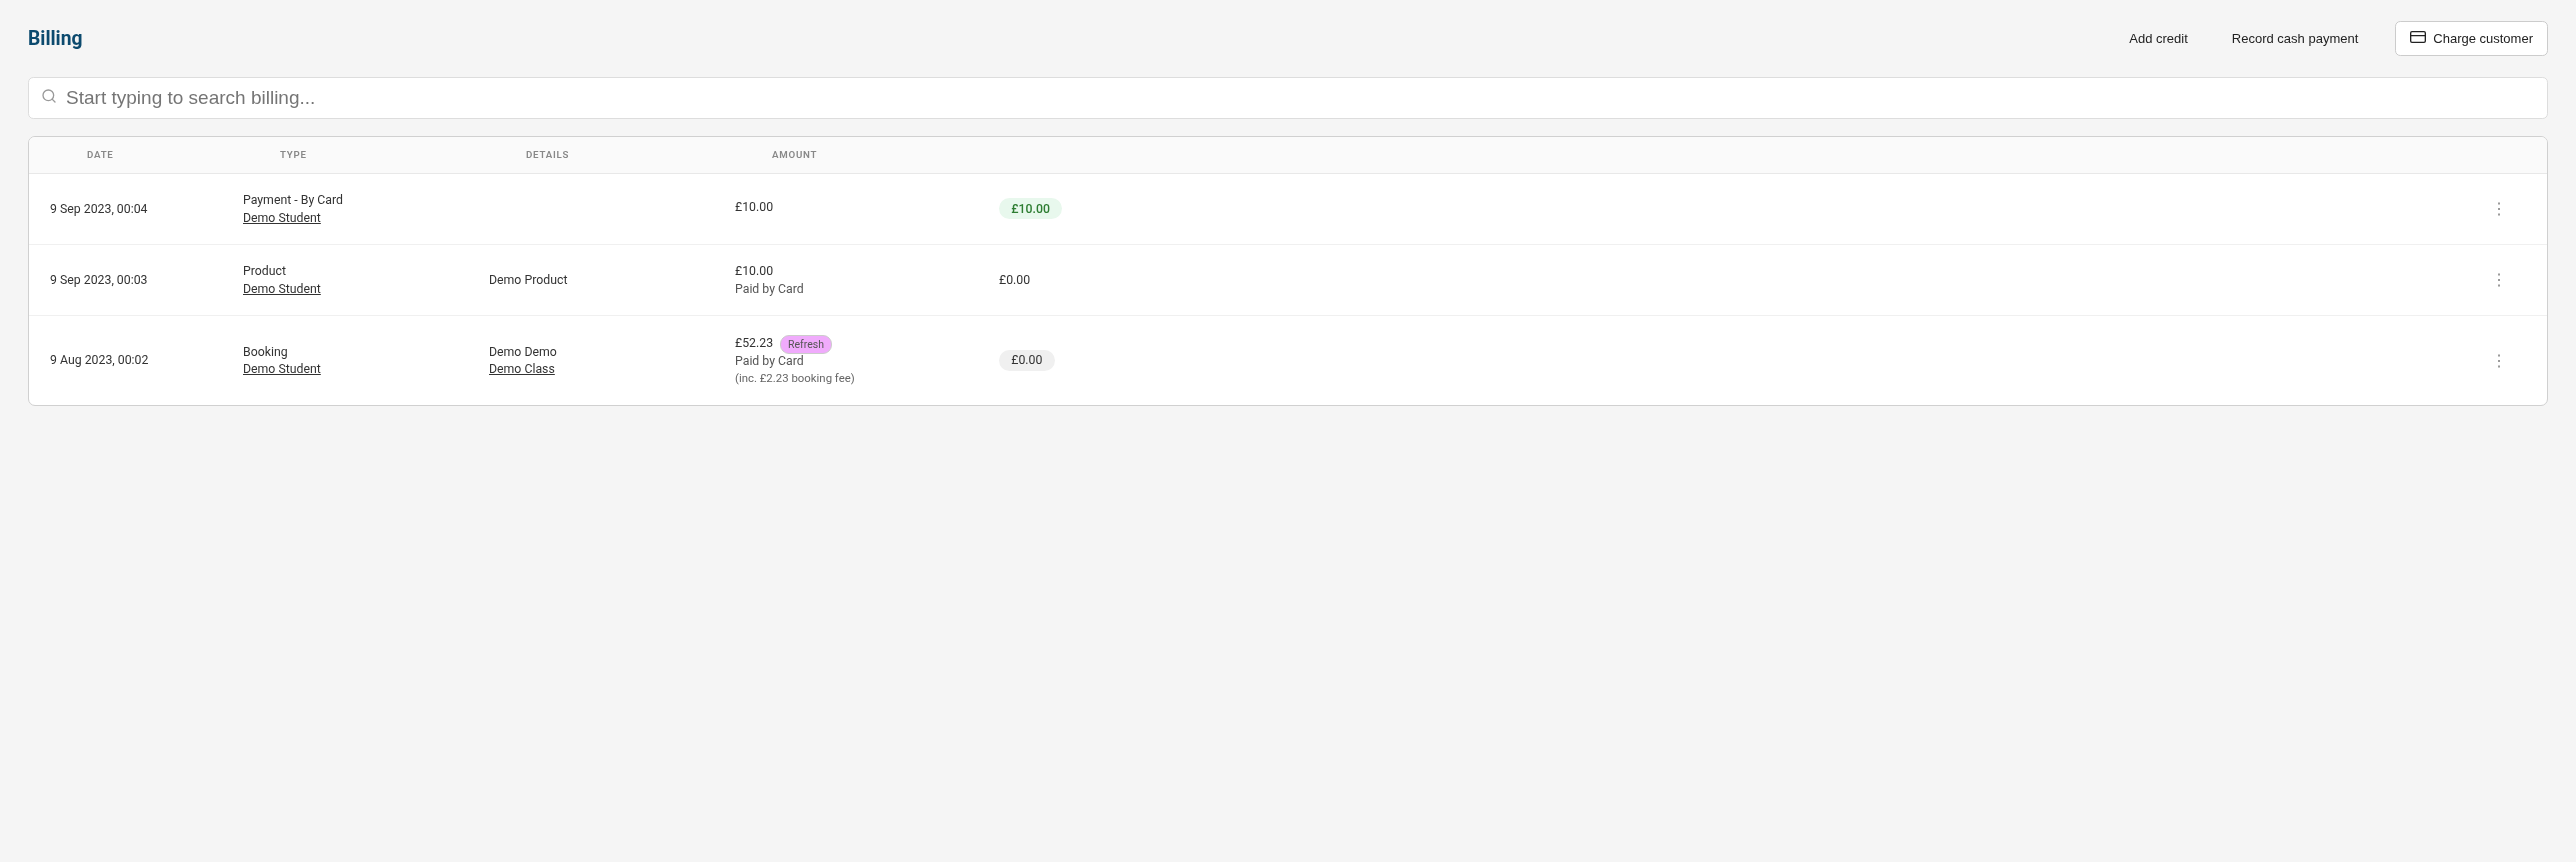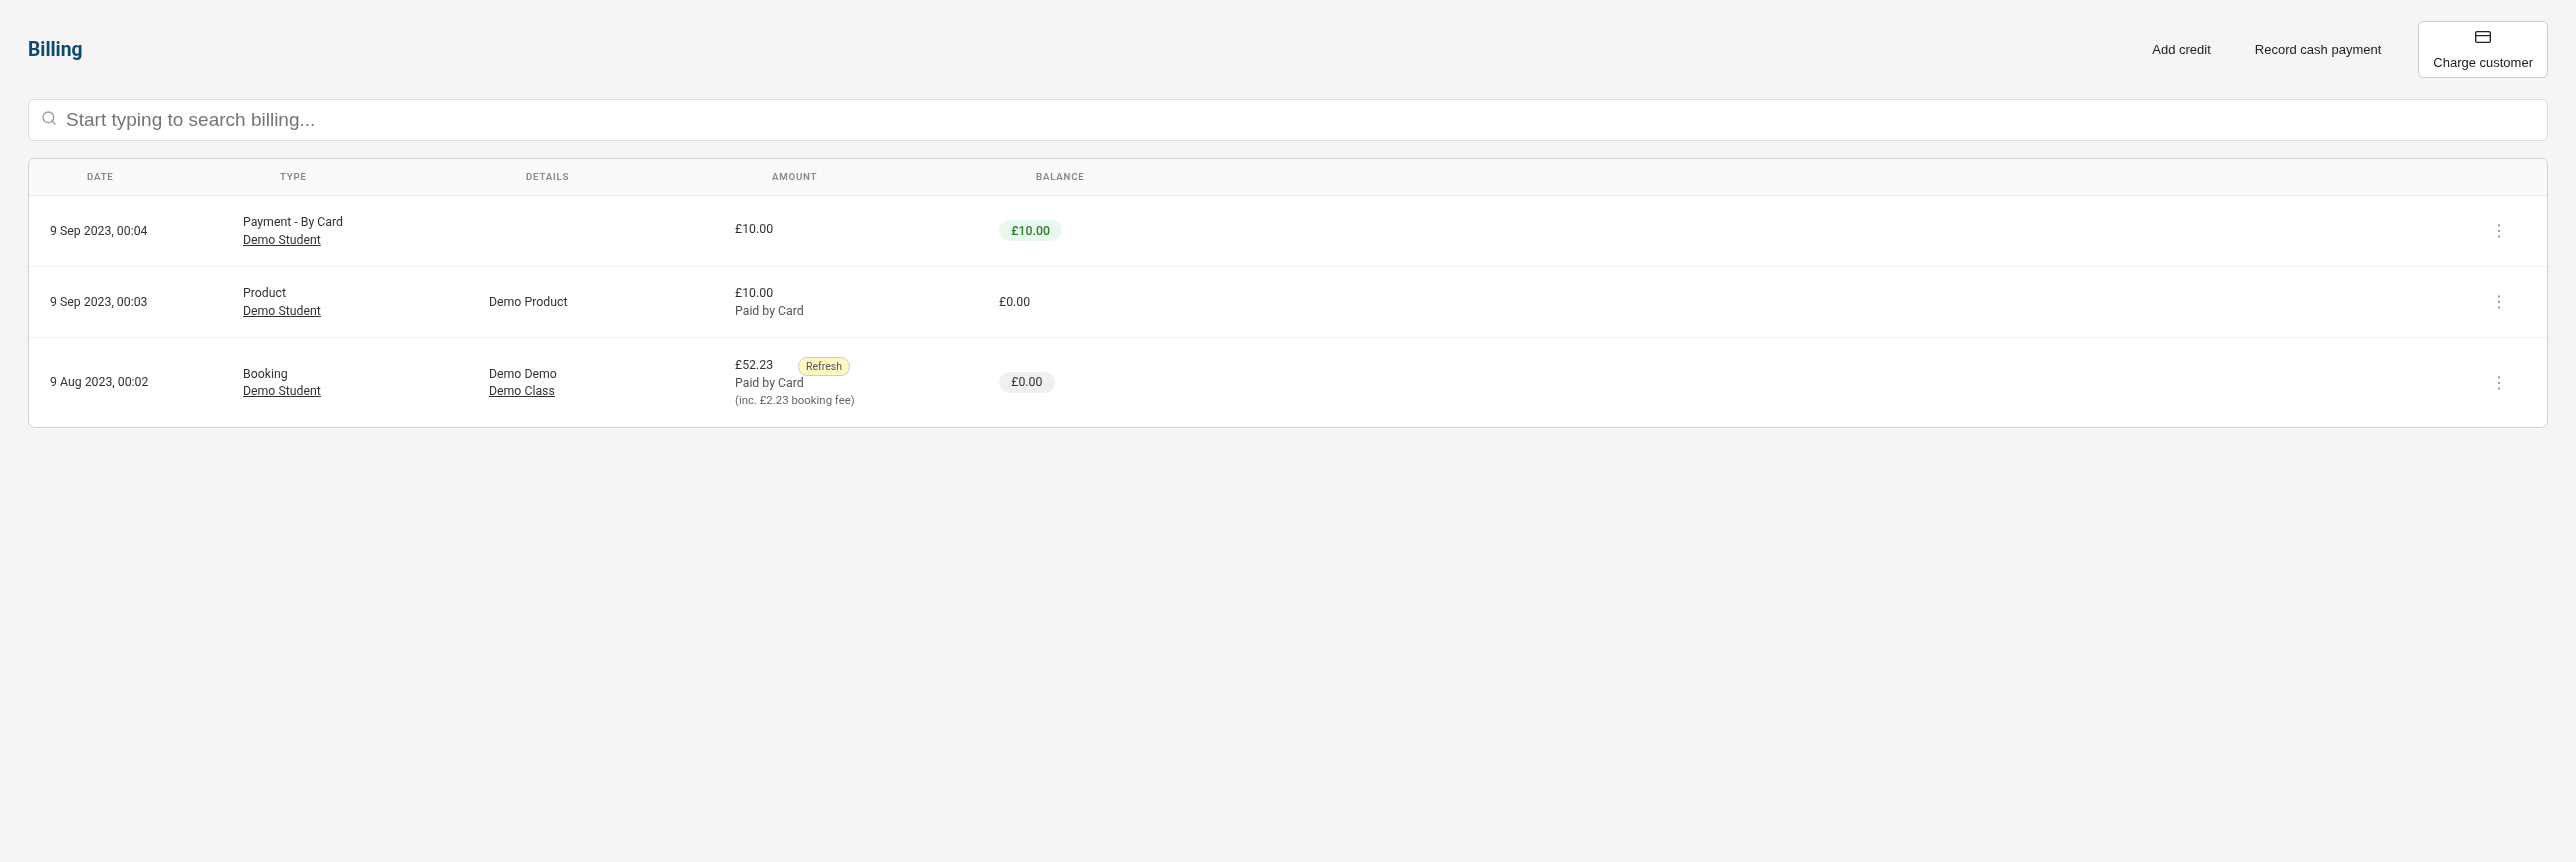--- a/index.html
+++ b/index.html
@@ -38,21 +38,20 @@
       background: #fff;
       border: 0.9px solid #ccc;
       border-radius: 5.3px;
       cursor: pointer;
       font-size: 13px;
       color: #222;
       padding: 7px 14px;
       display: flex;
       align-items: center;
       gap: 7px;
-      flex-direction: column;
     }
     .search-bar {
       display: flex;
       align-items: center;
       background: #fff;
       border: 0.9px solid #ddd;
       border-radius: 5.3px;
       padding: 8.8px 12.3px;
       margin-bottom: 17.6px;
       gap: 8.8px;
@@ -162,27 +161,27 @@
       cursor: pointer;
       font-size: 16px;
       color: #888;
       padding: 3.5px 7px;
       display: flex;
       align-items: center;
       justify-content: center;
     }
     .refresh-badge {
       display: inline-block;
-      background: #fef9c3;
+      background: #f0abfc;
       border: 0.9px solid #ccc;
       border-radius: 9px;
       font-size: 10.5px;
       color: #555;
       padding: 1.8px 7px;
-      margin-left: 25px;
+      margin-left: 7px;
       vertical-align: middle;
     }
     .amount-row {
       display: flex;
       align-items: flex-end;
     }
   </style>
 </head>
 <body>
 
@@ -212,21 +211,20 @@
   </span>
   <input type="text" placeholder="Start typing to search billing..." style="">
 </div>
 
 <div class="table-container">
   <div class="table-header">
     <span class="col-header">DATE</span>
     <span class="col-header">TYPE</span>
     <span class="col-header">DETAILS</span>
     <span class="col-header">AMOUNT</span>
-    <span class="col-header">BALANCE</span>
     <span class="col-header"></span>
   </div>
 
   <div class="table-row">
     <div class="cell-date">9 Sep 2023, 00:04</div>
     <div class="cell-type">
       <div class="cell-type-main">Payment - By Card</div>
       <a class="cell-link">Demo Student</a>
     </div>
     <div class="cell-details"></div>

